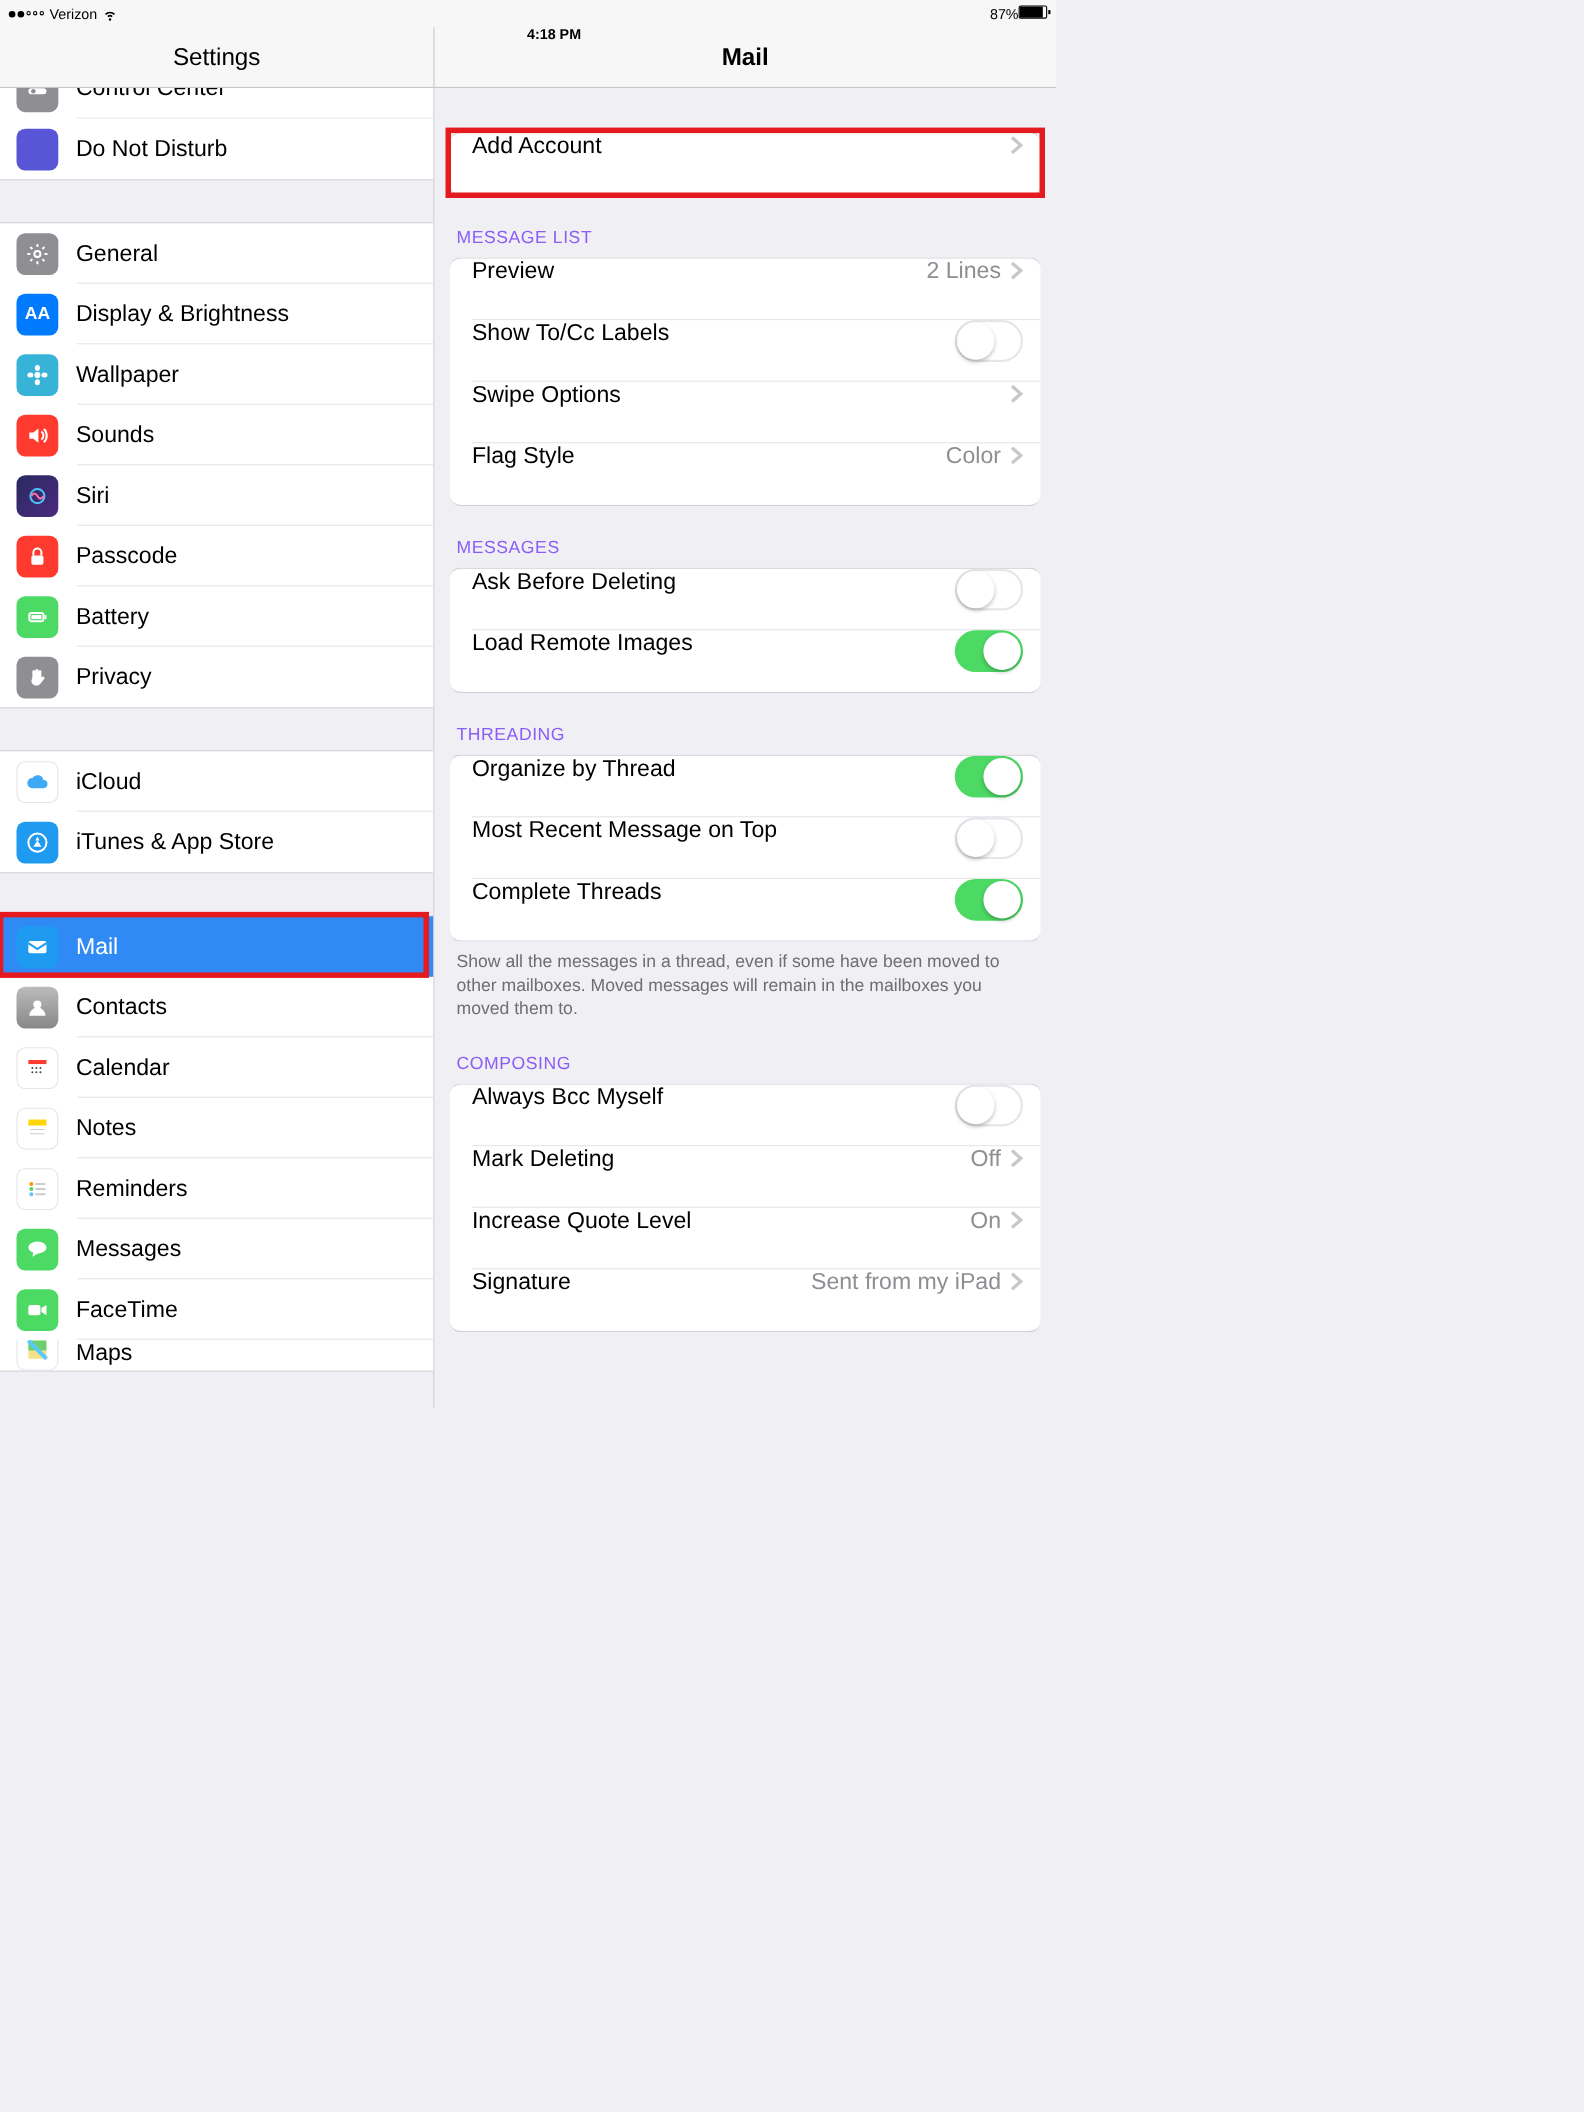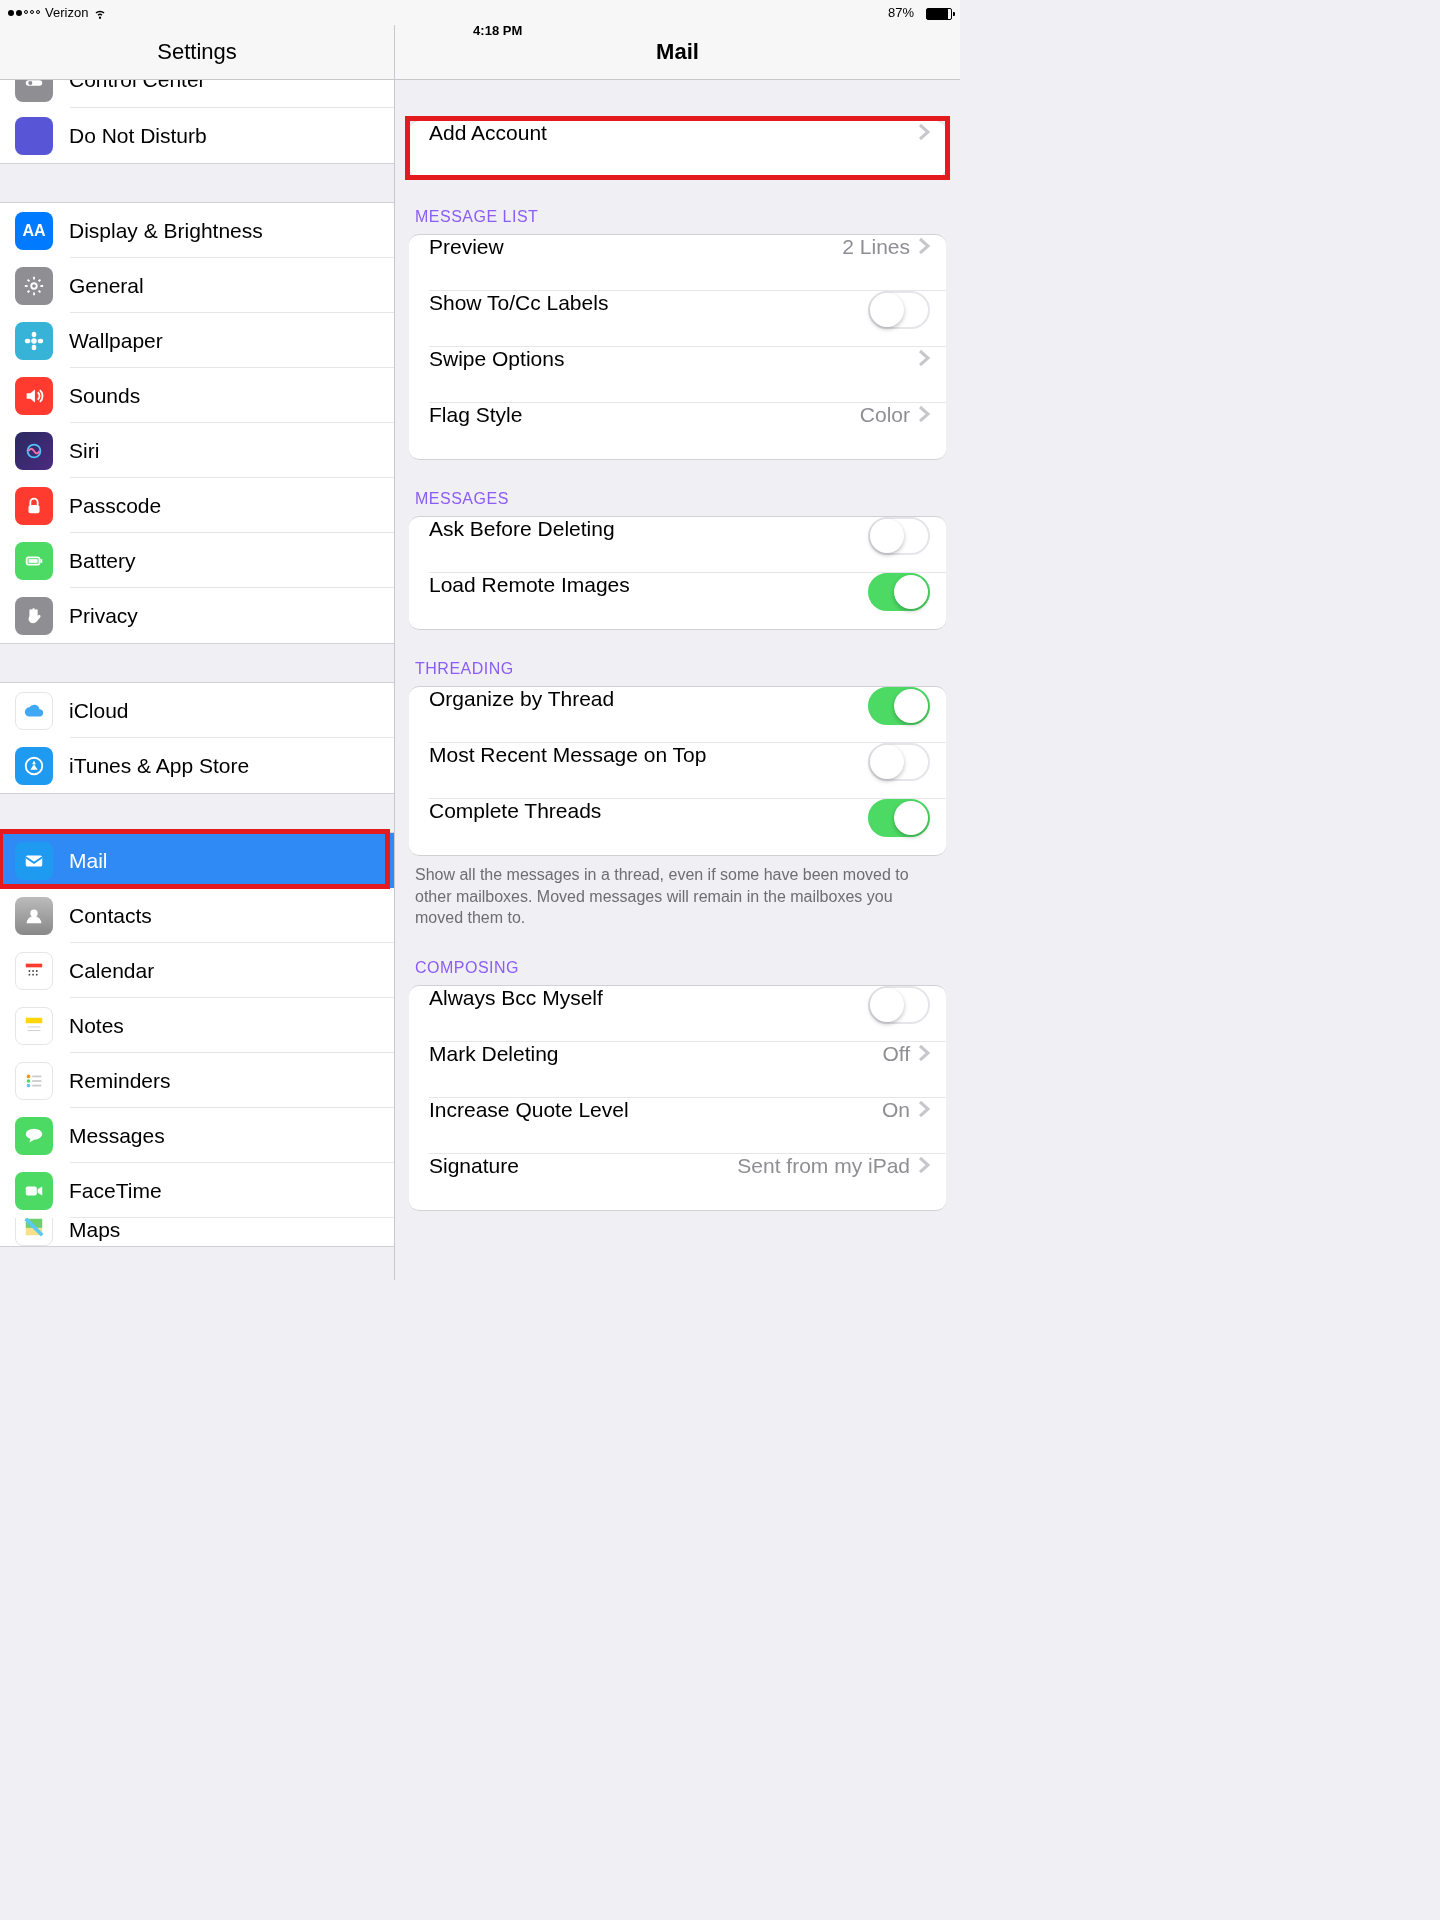--- a/index.html
+++ b/index.html
@@ -4,21 +4,21 @@
 <style>
   * { box-sizing: border-box; margin: 0; padding: 0; }
   html, body { width: 960px; height: 1280px; font-family: -apple-system, "Helvetica Neue", Helvetica, Arial, sans-serif; background:#efeff4; overflow:hidden; }
   .statusbar { height:25px; display:flex; align-items:center; justify-content:space-between; padding:0 8px; font-size:13px; background:#f7f7f8; }
   .sb-left { display:flex; align-items:center; gap:5px; }
   .sb-dots { display:flex; gap:2px; }
   .sb-dots span { width:6px; height:6px; border-radius:50%; background:#000; }
   .sb-dots span.empty { background:transparent; border:1px solid #000; width:4px; height:4px; }
   .wifi-icon { width:14px; height:14px; }
   .sb-center { font-weight:700;margin-top:35px; }
-  .sb-right { display:flex; align-items:flex-end; gap:12px; }
+  .sb-right { display:flex; align-items:flex-start; gap:0; }
   .battery-icon { width:26px; height:12px; border:1px solid #000; border-radius:2px; position:relative; }
   .battery-icon::after { content:""; position:absolute; right:-4px; top:3px; width:2px; height:4px; background:#000; border-radius:0 1px 1px 0; }
   .battery-fill { height:100%; background:#000; width:87%; }
   .titlebar { height:55px; display:flex; border-bottom:1px solid #c8c7cc; background:#f7f7f8; }
   .titlebar .tleft { width:395px; display:flex; align-items:center; justify-content:center; font-size:22px; font-weight:400; border-right:1px solid #c8c7cc; }
   .titlebar .tright { flex:1; display:flex; align-items:center; justify-content:center; font-size:22px; font-weight:600; }
   .columns { display:flex; height:calc(1280px - 80px); }
   .sidebar { width:395px; border-right:1px solid #c8c7cc; overflow:hidden; background:#efeff4; }
   .detail { flex:1; overflow:auto; background:#efeff4; }
   .group { background:#fff; border-top:1px solid #d1d1d5; border-bottom:1px solid #d1d1d5; }
@@ -111,32 +111,32 @@
         </div>
         <div class="label">Do Not Disturb</div>
 
       </div>
     </div>
 
     <div class="spacer"></div>
 
     <div class="group">
       <div class="row">
+        <div class="icon" style="background:#8e8e93">
+          <svg viewBox="0 0 24 24">
+              <circle cx="12" cy="12" r="3" fill="none" stroke="#fff" stroke-width="2"></circle>
+              <path fill="none" stroke="#fff" stroke-width="2" d="M12 2v3M12 19v3M2 12h3M19 12h3M5 5l2 2M17 17l2 2M19 5l-2 2M7 17l-2 2"></path>
+            </svg>
+        </div>
+        <div class="label">General</div>
+          <div class="sep"></div>
+      </div>
+      <div class="row">
         <div class="icon" style="background:#007aff;font-weight:600;font-size:16px">AA</div>
         <div class="label">Display &amp; Brightness</div>
-          <div class="sep"></div>
-      </div>
-      <div class="row">
-        <div class="icon" style="background:#8e8e93">
-          <svg viewBox="0 0 24 24">
-              <circle cx="12" cy="12" r="3" fill="none" stroke="#fff" stroke-width="2"></circle>
-              <path fill="none" stroke="#fff" stroke-width="2" d="M12 2v3M12 19v3M2 12h3M19 12h3M5 5l2 2M17 17l2 2M19 5l-2 2M7 17l-2 2"></path>
-            </svg>
-        </div>
-        <div class="label">General</div>
           <div class="sep"></div>
       </div>
       <div class="row">
         <div class="icon" style="background:#38b3d8">
           <svg viewBox="0 0 24 24">
               <circle cx="12" cy="12" r="3" fill="#fff"></circle>
               <g fill="#fff">
                 <ellipse cx="12" cy="5" rx="2.5" ry="3"></ellipse>
                 <ellipse cx="12" cy="19" rx="2.5" ry="3"></ellipse>
                 <ellipse cx="5" cy="12" rx="3" ry="2.5"></ellipse>

